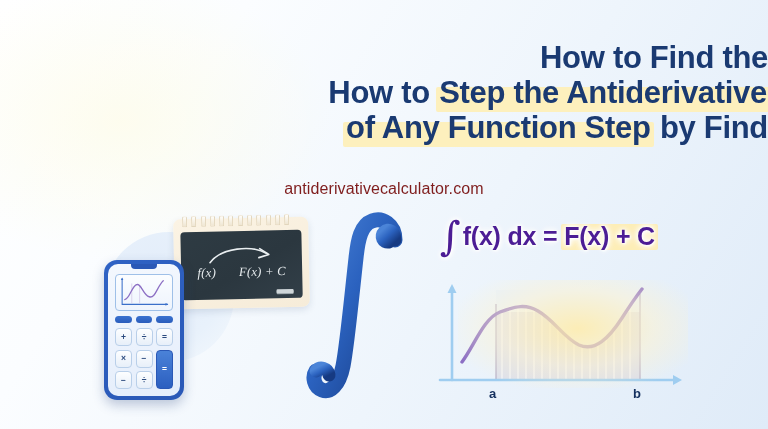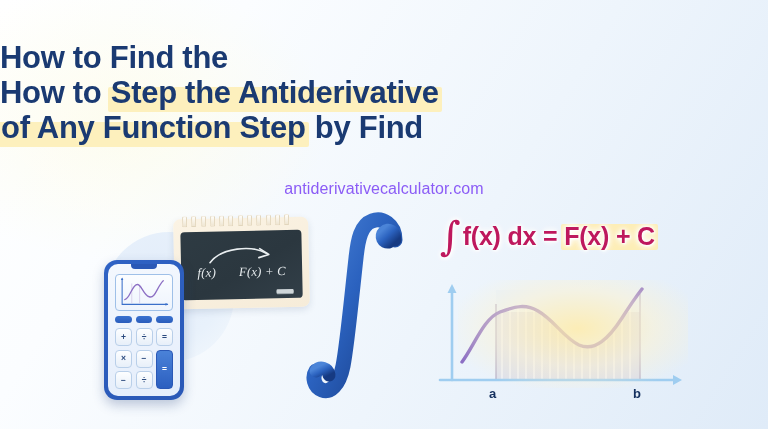--- a/index.html
+++ b/index.html
@@ -12,42 +12,42 @@
       radial-gradient(ellipse 300px 200px at 120px 120px, rgba(255,252,225,.55) 0%, rgba(255,252,225,0) 70%),
       linear-gradient(122deg, #ffffff 0%, #fbfdff 24%, #eef5fc 60%, #dfebf8 100%);
     position:relative;
   }
 
   #stage { position:absolute; inset:0; }
 
   
   .headline {
     position:absolute; left:0; right:0; top:40px;
-    text-align:left;
+    text-align:right;
     color:#1a3a72;
     font-weight:bold;
     font-size:31px;
     line-height:35px;
     letter-spacing:-.3px;
   }
   .hl-line { position:relative; display:block; white-space:nowrap; }
   .hl-line .mark {
     position:relative; display:inline-block; padding:0 1px;
   }
   .hl-line .mark::before {
     content:""; position:absolute; left:-2px; right:-2px;
     top:34%; bottom:-2px;
     background:#fdf0bd;
     border-radius:2px;
     z-index:-1;
   }
   .subtitle {
     position:absolute; left:0; right:0; top:180px;
     text-align:center;
-    color:#8b5cf6;
+    color:#7f1d1d;
     font-size:16px;
     letter-spacing:.1px;
   }
 
   
   .illus-left { position:absolute; left:96px; top:212px; width:215px; height:195px; }
 
   .soft-circle {
     position:absolute; left:8px; top:20px; width:130px; height:130px;
     border-radius:50%;
@@ -146,21 +146,21 @@
   
   .big-int {
     position:absolute; left:300px; top:206px; width:120px; height:200px;
   }
 
   
   .illus-right { position:absolute; left:432px; top:222px; width:300px; height:190px; }
 
   .formula {
     position:absolute; left:8px; top:0; width:100%;
-    color:#be185d;
+    color:#4c1d95;
     font-size:25px;
     font-weight:bold;
     letter-spacing:-.2px;
     white-space:nowrap;
     text-shadow:
       0 0 6px #ffffff, 0 0 6px #ffffff, 0 0 10px #ffffff,
       0 0 3px #ffffff, 1px 1px 2px #ffffff;
   }
   .formula .intg {
     font-family:"DejaVu Serif", serif;

